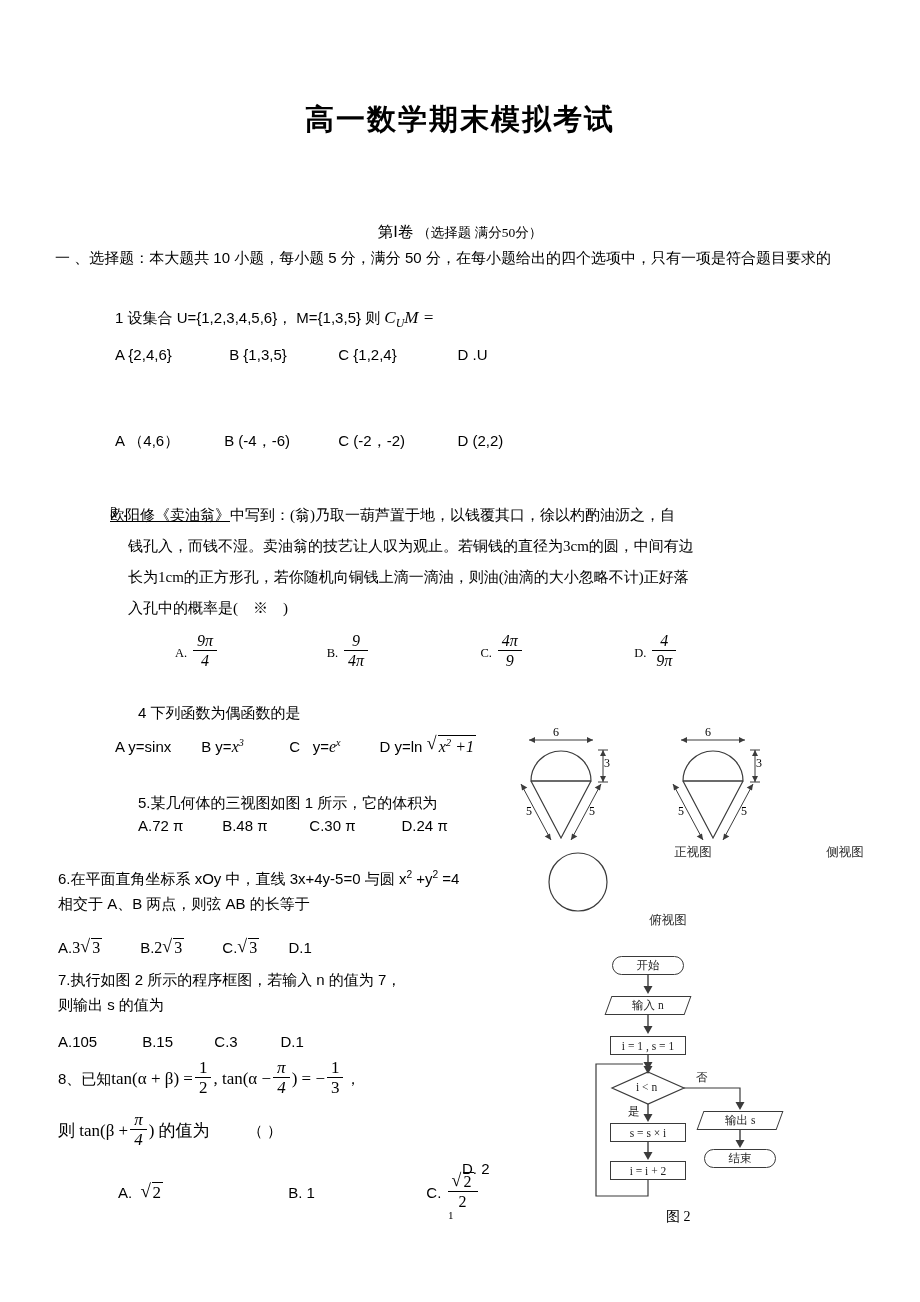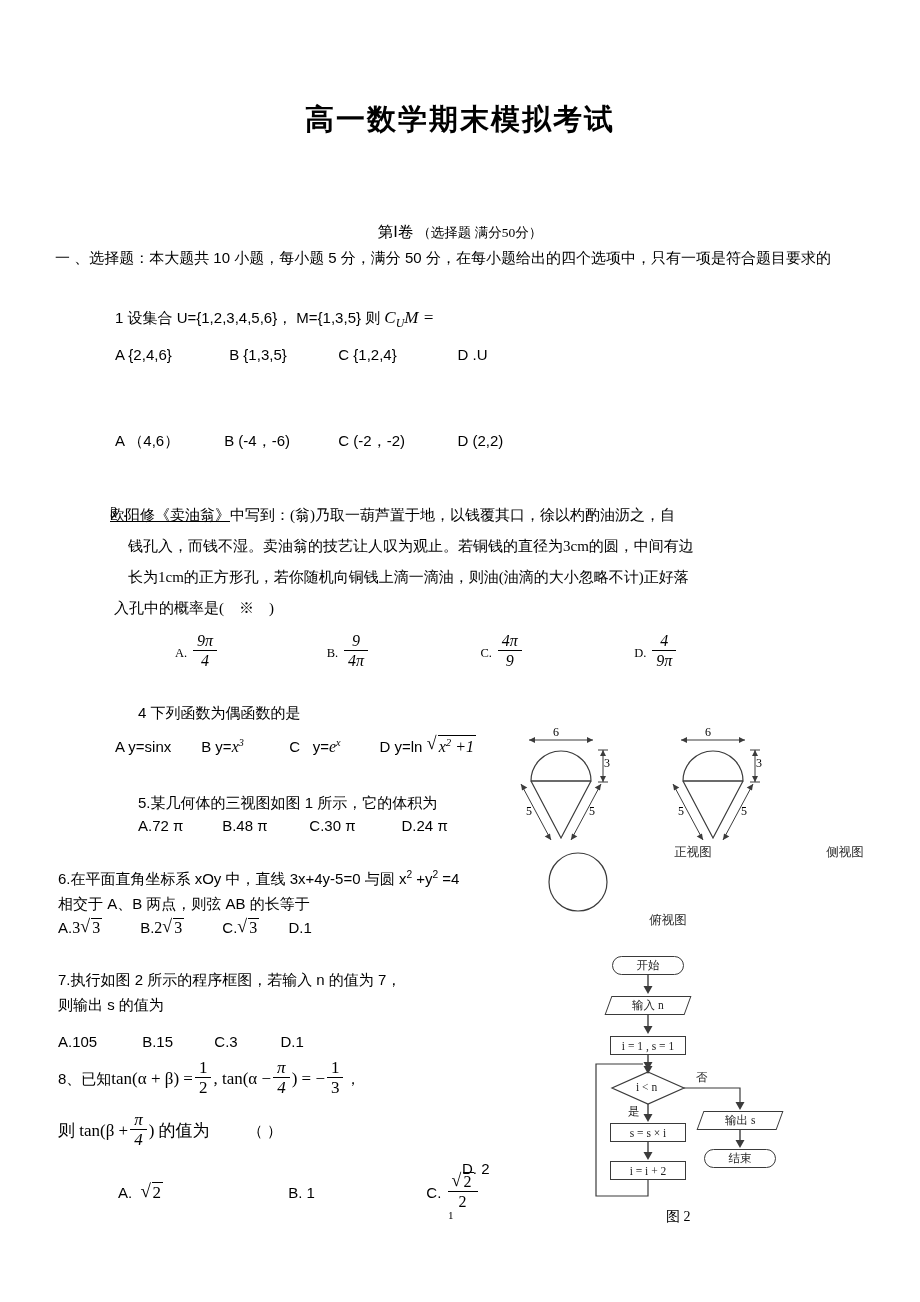--- a/index.html
+++ b/index.html
@@ -136,21 +136,21 @@
     <span style="display:inline-block; width:105px;">A <span>（4,6）</span></span>
     <span style="display:inline-block; width:110px;">B <span>(-4，-6)</span></span>
     <span style="display:inline-block; width:115px;">C <span>(-2，-2)</span></span>
     <span style="display:inline-block;">D <span>(2,2)</span></span>
   </div>
 
   <div class="q serif" style="left:110px; top:500px; width:700px; line-height:31px; font-size:15px;">
     <div><span style="text-decoration:underline;">欧阳修《卖油翁》</span><span>中写到：(翁)乃取一葫芦置于地，以钱覆其口，徐以杓酌油沥之，自</span></div>
     <div style="margin-left:18px;">钱孔入，而钱不湿。卖油翁的技艺让人叹为观止。若铜钱的直径为3cm的圆，中间有边</div>
     <div style="margin-left:18px;">长为1cm的正方形孔，若你随机向铜钱上滴一滴油，则油(油滴的大小忽略不计)正好落</div>
-    <div style="margin-left:4px;">入孔中的概率是(　※　)</div>
+    <div style="margin-left:18px;">入孔中的概率是(　※　)</div>
   </div>
   <div class="q serif" style="left:110px; top:500px;">3．</div>
 
   <div class="opts serif" style="left:175px; top:632px; width:600px;">
     <span style="display:inline-block; width:148px;">
       <span style="font-size:12.5px;">A.</span>
       <span class="frac ital" style="font-size:16px;"><span class="num">9π</span><span class="den">4</span></span>
     </span>
     <span style="display:inline-block; width:150px;">
       <span style="font-size:12.5px;">B.</span>
@@ -184,21 +184,21 @@
     <span style="display:inline-block;"><span>D.24</span> <span>π</span></span>
   </div>
 
   <div class="q" style="left:58px; top:862px;">
     <div>6.在平面直角坐标系 xOy 中，直线 3x+4y-5=0 与圆 x<sup class="e">2</sup> +y<sup class="e">2</sup> =4</div>
     <div>相交于 A、B 两点，则弦 AB 的长等于</div>
   </div>
   <div class="opts" style="left:58px; top:918px;">
     <span style="display:inline-block; width:78px;"><span>A.</span><span class="serif" style="font-size:16px;">3</span><span class="sqrt serif" style="font-size:16px;"><span class="rad">3</span></span></span>
     <span style="display:inline-block; width:78px;"><span>B.</span><span class="serif" style="font-size:16px;">2</span><span class="sqrt serif" style="font-size:16px;"><span class="rad">3</span></span></span>
-    <span style="display:inline-block; width:62px;"><span>C.</span><span class="sqrt serif" style="font-size:16px;"><span class="rad">3</span></span></span>
+    <span style="display:inline-block; width:62px;margin-top:20px;"><span>C.</span><span class="sqrt serif" style="font-size:16px;"><span class="rad">3</span></span></span>
     <span style="display:inline-block;"><span>D.</span><span>1</span></span>
   </div>
 
   <div class="q" style="left:58px; top:967px;">
     <div>7.执行如图 2 所示的程序框图，若输入 n 的值为 7，</div>
     <div>则输出 s 的值为</div>
   </div>
   <div class="opts" style="left:58px; top:1033px;">
     <span style="display:inline-block; width:80px;">A.105</span>
     <span style="display:inline-block; width:68px;">B.15</span>

